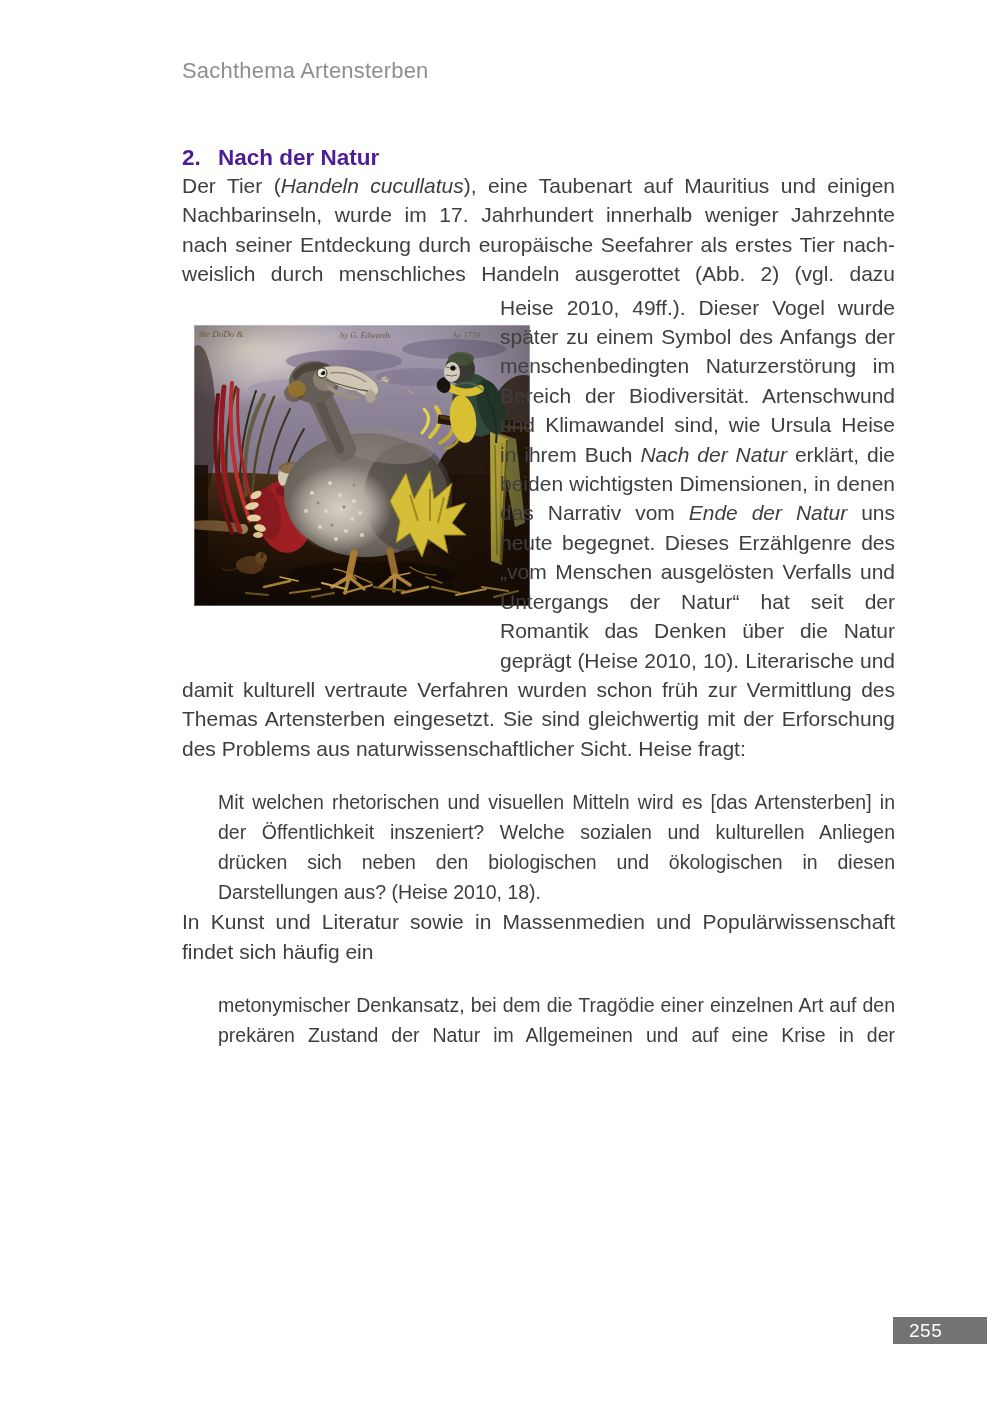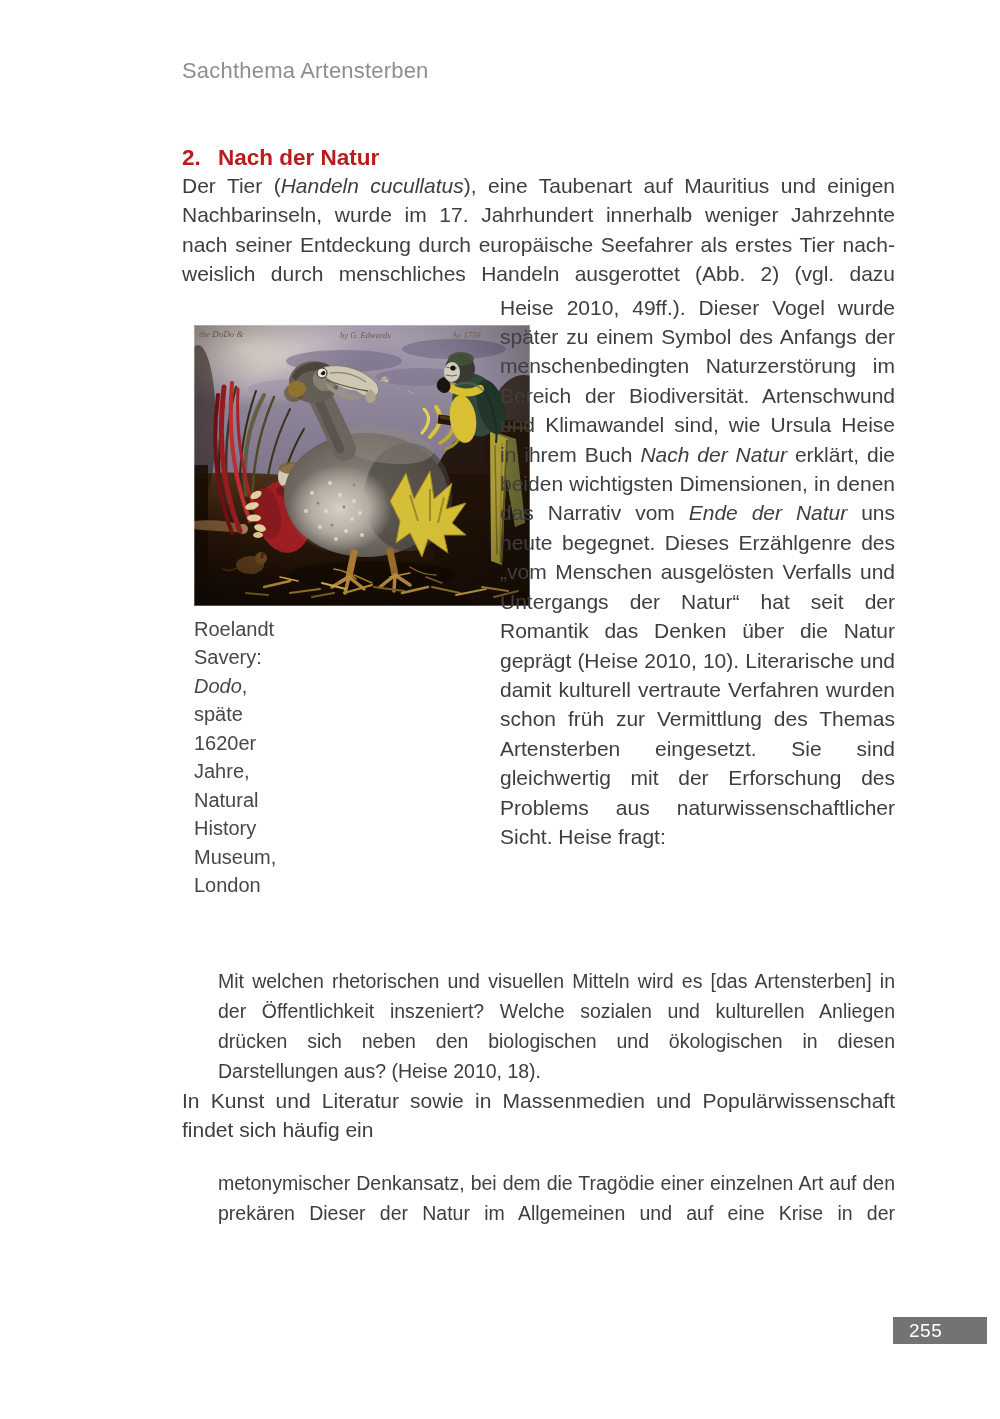--- a/index.html
+++ b/index.html
@@ -3,21 +3,21 @@
 <meta charset="utf-8">
 <style>
   html,body{margin:0;padding:0;background:#ffffff;}
   .page{
     position:relative;width:1000px;height:1419px;background:#ffffff;
     font-family:"Liberation Sans","DejaVu Sans",sans-serif;color:#3e3e3e;
     overflow:hidden;
   }
   .content{position:absolute;left:182px;top:0;width:713px;}
   .running-header{margin-top:58px;font-size:22px;line-height:26px;color:#8e8e8e;letter-spacing:.2px;}
-  .section-heading{margin-top:60px;font-size:22.5px;line-height:27px;font-weight:bold;color:#b91c1c;}
+  .section-heading{margin-top:60px;font-size:22.5px;line-height:27px;font-weight:bold;color:#4c1d95;}
   .section-heading .num{display:inline-block;width:36px;}
   p.body{font-size:21px;line-height:29.4px;text-align:justify;margin:0;hyphens:manual;}
   .p1a{margin-top:30px;text-align-last:justify;}
   .flow{margin-top:4px;}
   .flow::after{content:"";display:block;clear:both;}
   figure.fig{float:left;width:267px;margin:20px 27px 30px 0;padding:12px;}
   figure.fig svg{display:block;}
   figcaption{margin-top:9px;font-size:20px;line-height:28.5px;color:#474747;display:grid;grid-template-columns:70px 1fr;text-align:left;}
   .it{font-style:italic;}
   blockquote.q{margin:24px 0 0 36px;width:677px;font-size:19.5px;line-height:30px;text-align:justify;hyphens:manual;}
@@ -258,29 +258,28 @@
           <rect x="0" y="0" width="336" height="281" fill="url(#vigG)"></rect>
 
           <g class="insc">
             <text x="5" y="12" font-size="9" fill="#6d4e2a" opacity=".9">the DoDo &amp;</text>
             <text x="146" y="13" font-size="8.5" fill="#5d4526" opacity=".75">by G. Edwards</text>
             <text x="258" y="13" font-size="8.5" fill="#5d4526" opacity=".65">Ao 1759</text>
           </g>
           <rect x="0.5" y="0.5" width="335" height="280" fill="none" stroke="#ffffff" stroke-opacity=".3" stroke-width="1"></rect>
         </svg>
         <figcaption>
-          <span><span>Roelandt Savery: </span><span class="it">Dodo</span><span>, späte 1620er Jahre, Natural History Museum, London</span></span>
         </figcaption>
       </figure>
 
       <p class="body"><span>Heise 2010, 49ff.). Dieser Vogel wurde später zu einem Symbol des Anfangs der menschenbedingten Naturzerstörung im Bereich der Biodiversität. Artenschwund und Klimawandel sind, wie Ursula Heise in ihrem Buch </span><span class="it">Nach der Natur</span><span> erklärt, die beiden wichtigsten Dimensionen, in denen das Narra­tiv vom </span><span class="it">Ende der Natur</span><span> uns heute begegnet. Dieses Erzählgenre des „vom Menschen ausgelösten Ver­falls und Untergangs der Natur“ hat seit der Romantik das Den­ken über die Natur geprägt (Heise 2010, 10). Literarische und damit kulturell vertraute Verfahren wurden schon früh zur Vermittlung des Themas Artensterben eingesetzt. Sie sind gleichwertig mit der Erforschung des Problems aus naturwissenschaft­licher Sicht. Heise fragt:</span></p>
     </div>
 
     <blockquote class="q">Mit welchen rhetorischen und visuellen Mitteln wird es [das Artenster­ben] in der Öffentlichkeit inszeniert? Welche sozialen und kulturellen Anliegen drücken sich neben den biologischen und ökologischen in diesen Darstellungen aus? (Heise 2010, 18).</blockquote>
 
     <p class="body p2">In Kunst und Literatur sowie in Massenmedien und Populärwissenschaft findet sich häufig ein</p>
 
-    <blockquote class="q just-last">metonymischer Denkansatz, bei dem die Tragödie einer einzelnen Art auf den prekären Dieser der Natur im Allgemeinen und auf eine Krise in der</blockquote>
+    <blockquote class="q just-last">metonymischer Denkansatz, bei dem die Tragödie einer einzelnen Art auf den prekären Zustand der Natur im Allgemeinen und auf eine Krise in der</blockquote>
 
   </div>
 
   <div class="page-badge">255</div>
 </div>
 
 </body></html>

